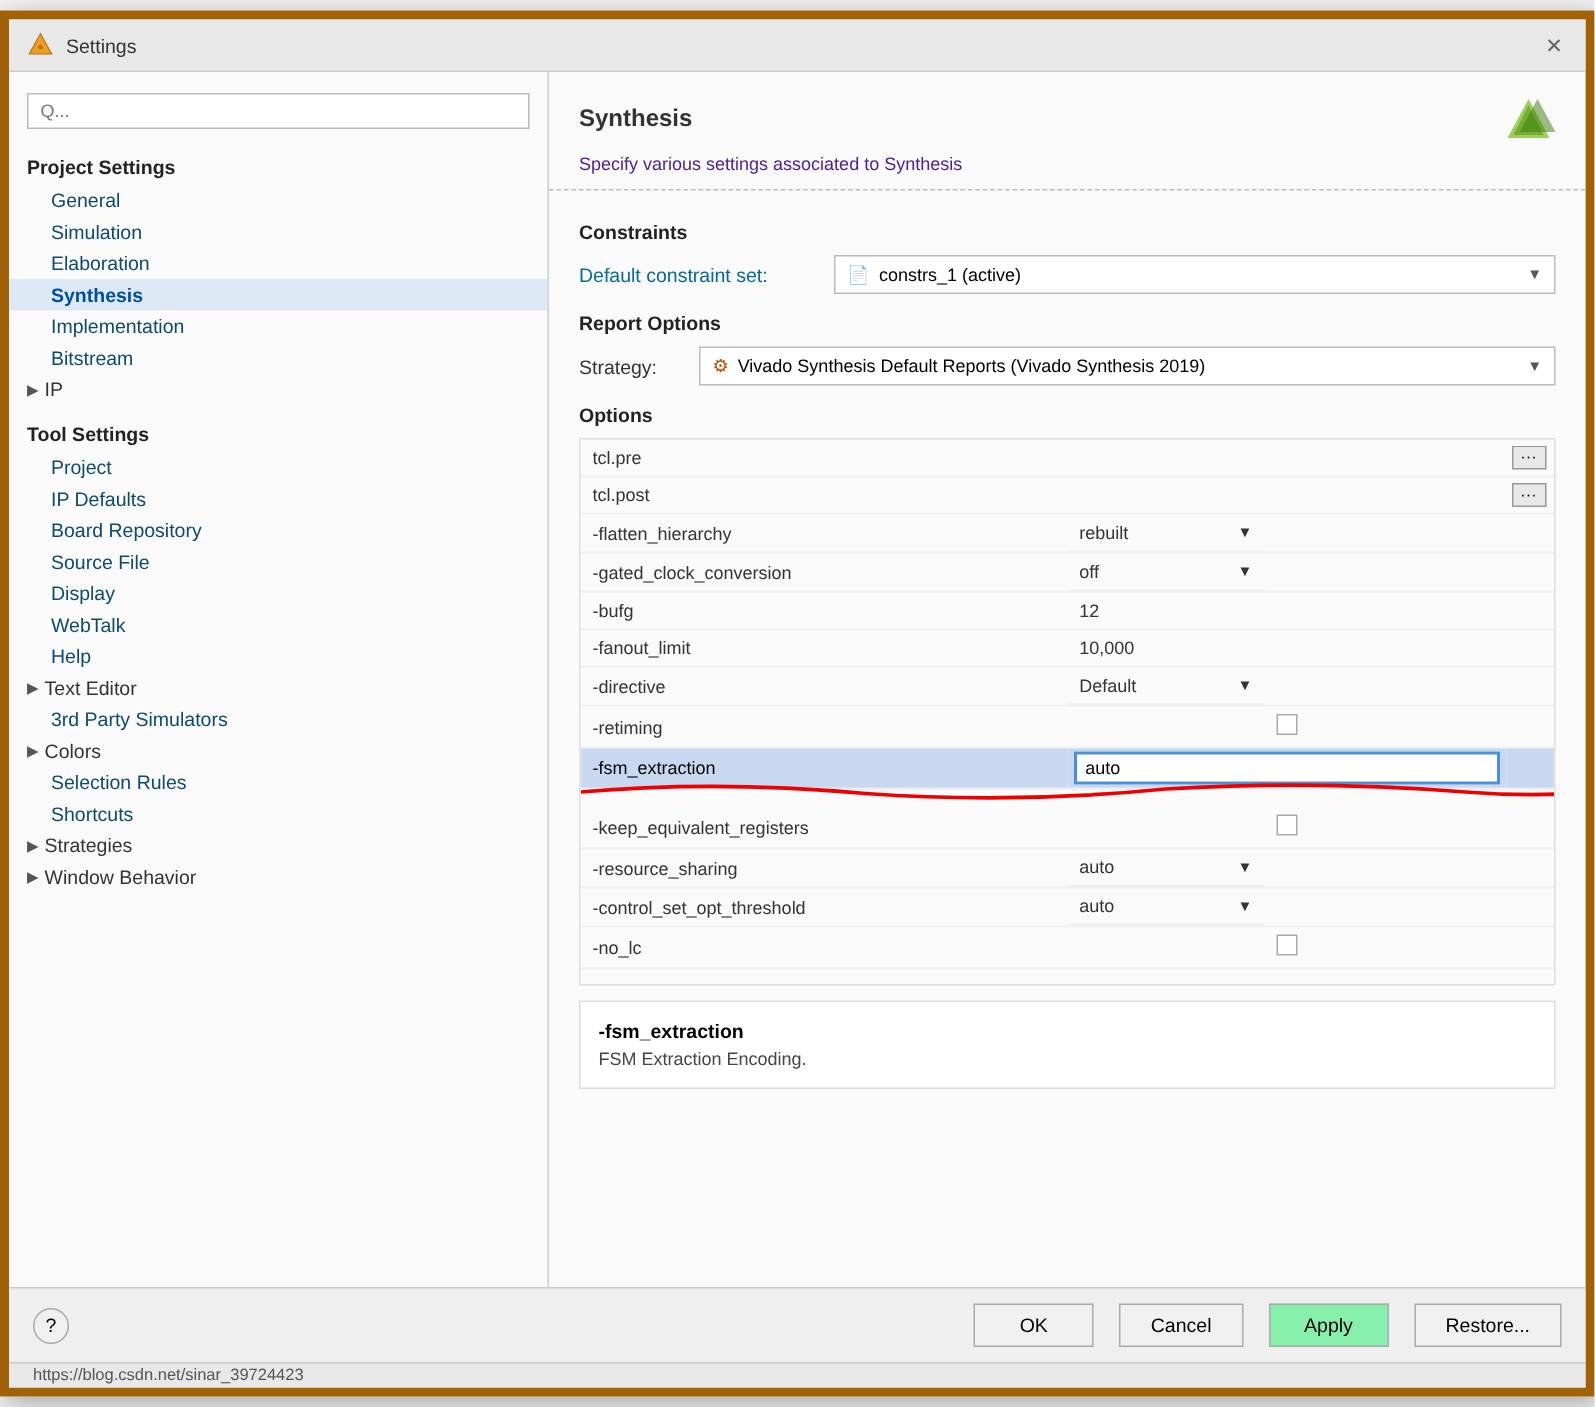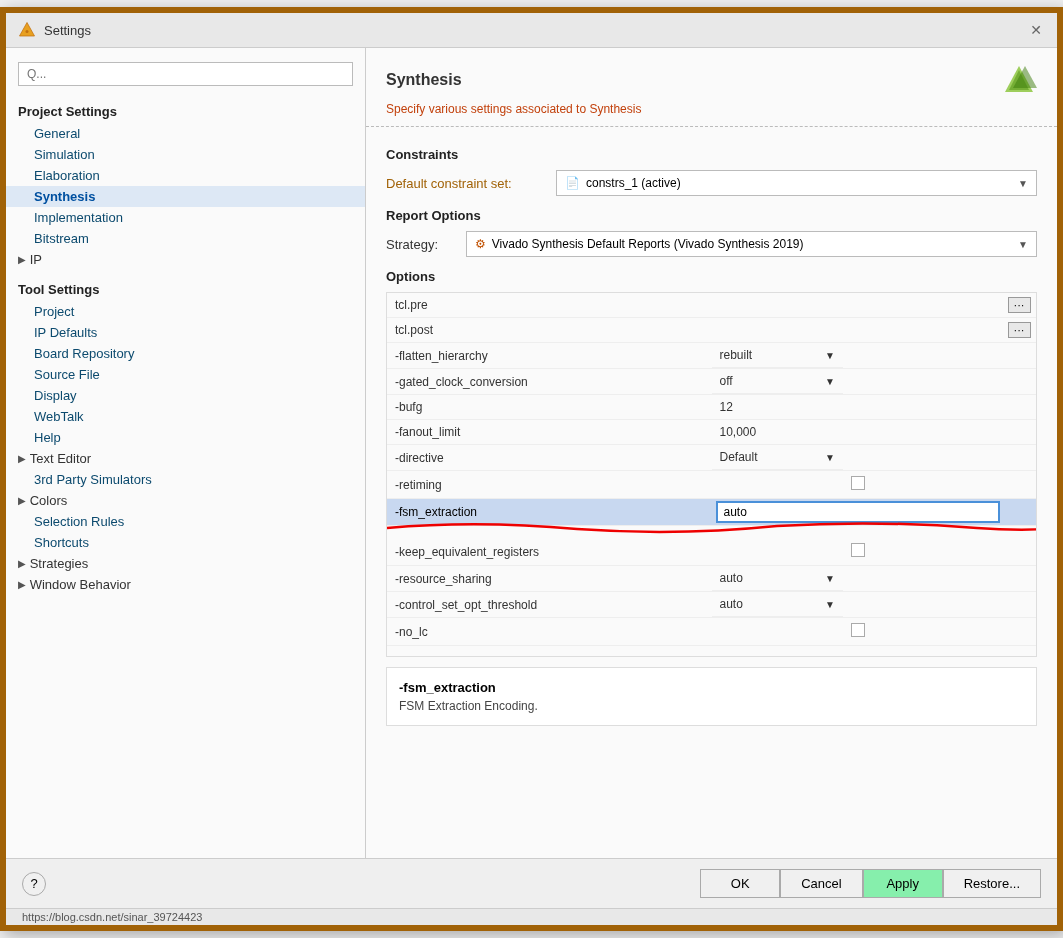--- a/index.html
+++ b/index.html
@@ -15,46 +15,46 @@
     .search-box { margin: 6px 12px 10px 12px; }
     .search-input { width: 100%; border: 1px solid #bbb; background: #fff; padding: 4px 8px; font-size: 12px; outline: none; }
     .section-header { font-weight: bold; color: #222; padding: 4px 12px; margin-top: 4px; font-size: 13px; }
     .sidebar-item { padding: 3px 12px 3px 28px; color: #0c4a6e; cursor: pointer; font-size: 13px; }
     .sidebar-item.active { color: #0050a0; font-weight: bold; background: #dde8f5; }
     .sidebar-item-with-arrow { padding: 3px 12px 3px 12px; color: #333; cursor: pointer; font-size: 13px; display: flex; align-items: center; gap: 4px; }
     .arrow { font-size: 10px; color: #555; }
     .main-content { flex: 1; display: flex; flex-direction: column; overflow: hidden; background: #fafafa; }
     .main-header { padding: 14px 20px 10px 20px; border-bottom: 1px dashed #bbb; }
     .main-title { font-size: 15px; font-weight: bold; color: #333; display: flex; align-items: center; justify-content: space-between; }
-    .main-subtitle { font-size: 12px; color: #c2410c; margin-top: 4px; }
+    .main-subtitle { font-size: 12px; color: #4c1d95; margin-top: 4px; }
     .main-body { flex: 1; overflow-y: auto; padding: 10px 20px; }
     .section-title { font-size: 13px; font-weight: bold; color: #222; margin-bottom: 8px; margin-top: 10px; }
     .constraint-row { display: flex; align-items: center; gap: 10px; margin-bottom: 12px; }
-    .constraint-label { font-size: 13px; color: #a16207; min-width: 160px; }
+    .constraint-label { font-size: 13px; color: #0369a1; min-width: 160px; }
     .constraint-select { flex: 1; border: 1px solid #bbb; background: #fff; padding: 4px 8px; font-size: 12px; display: flex; align-items: center; justify-content: space-between; height: 26px; }
     .select-text { flex: 1; }
     .select-arrow { color: #555; font-size: 10px; }
     .strategy-row { display: flex; align-items: center; margin-bottom: 12px; }
     .strategy-label { font-size: 13px; color: #333; min-width: 80px; }
     .strategy-select { flex: 1; border: 1px solid #bbb; background: #fff; padding: 4px 8px; font-size: 12px; display: flex; align-items: center; justify-content: space-between; height: 26px; }
     .options-table { width: 100%; border-collapse: collapse; font-size: 12px; margin-bottom: 10px; }
     .options-table td { padding: 4px 8px; border: none; }
     .options-table tr { border-bottom: 1px solid #eee; }
     .cell-name { color: #333; width: 50%; }
     .cell-value { color: #333; width: 45%; }
     .cell-btn { width: 5%; }
     .mini-btn { border: 1px solid #aaa; background: #f0f0f0; padding: 1px 4px; font-size: 10px; cursor: pointer; }
     .checkbox { width: 14px; height: 14px; border: 1px solid #aaa; display: inline-block; background: #fff; }
     .table-scroll-wrapper { overflow-y: auto; max-height: 360px; border: 1px solid #ddd; }
     .description-box { background: #fff; border: 1px solid #ddd; padding: 12px; margin-top: 10px; margin-bottom: 10px; }
     .desc-title { font-weight: bold; font-size: 13px; margin-bottom: 4px; }
     .desc-text { font-size: 12px; color: #444; }
     .footer { border-top: 1px solid #ccc; padding: 10px 16px; display: flex; align-items: center; justify-content: space-between; background: #efefef; }
     .footer-left { }
-    .footer-right { display: flex; gap: 0; }
+    .footer-right { display: flex; gap: 17px; }
     .footer-btn { padding: 6px 20px; border: 1px solid #aaa; background: #f0f0f0; font-size: 13px; cursor: pointer; min-width: 80px; text-align: center; }
     .footer-btn.apply { background: #86efac; }
     .help-btn { width: 24px; height: 24px; border: 1px solid #aaa; border-radius: 50%; background: #f0f0f0; display: flex; align-items: center; justify-content: center; cursor: pointer; font-size: 13px; }
     .status-bar { font-size: 11px; color: #555; padding: 2px 16px; background: #e8e8e8; border-top: 1px solid #ccc; text-align: left; }
     .vivado-logo { display: flex; align-items: center; justify-content: center; }
     .vivado-logo svg { width: 36px; height: 36px; }
   </style>
 </head>
 <body>
 

